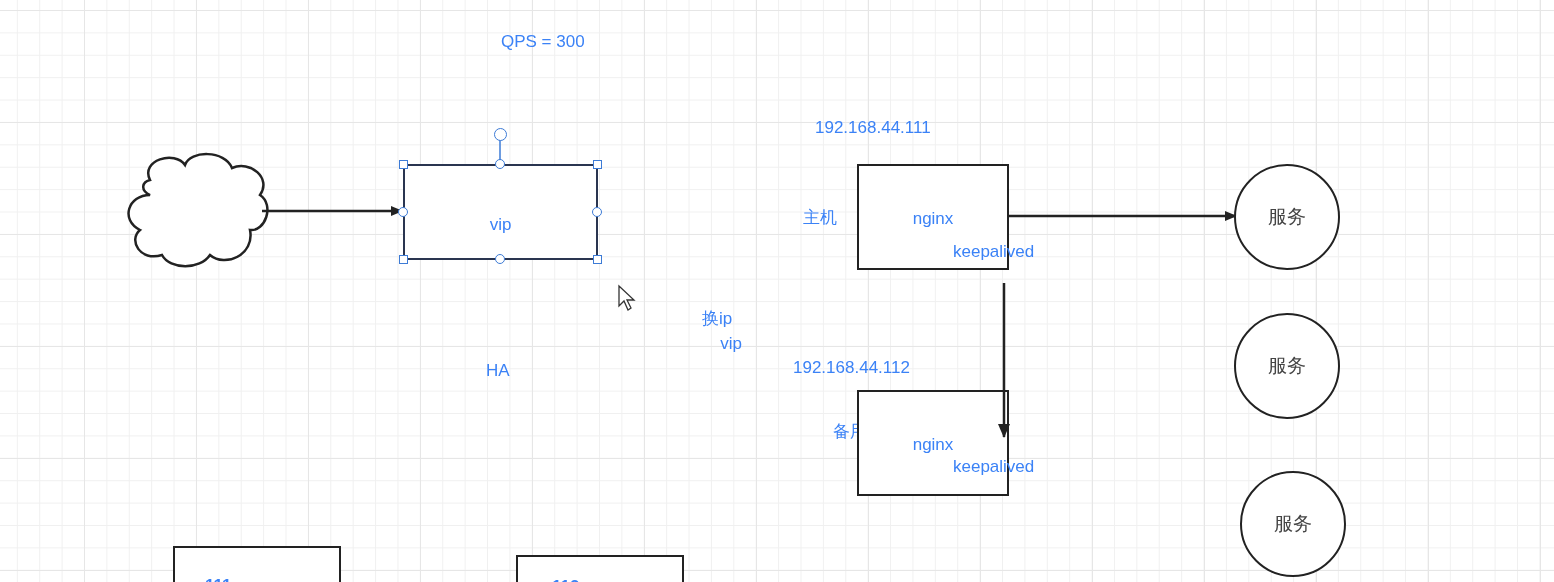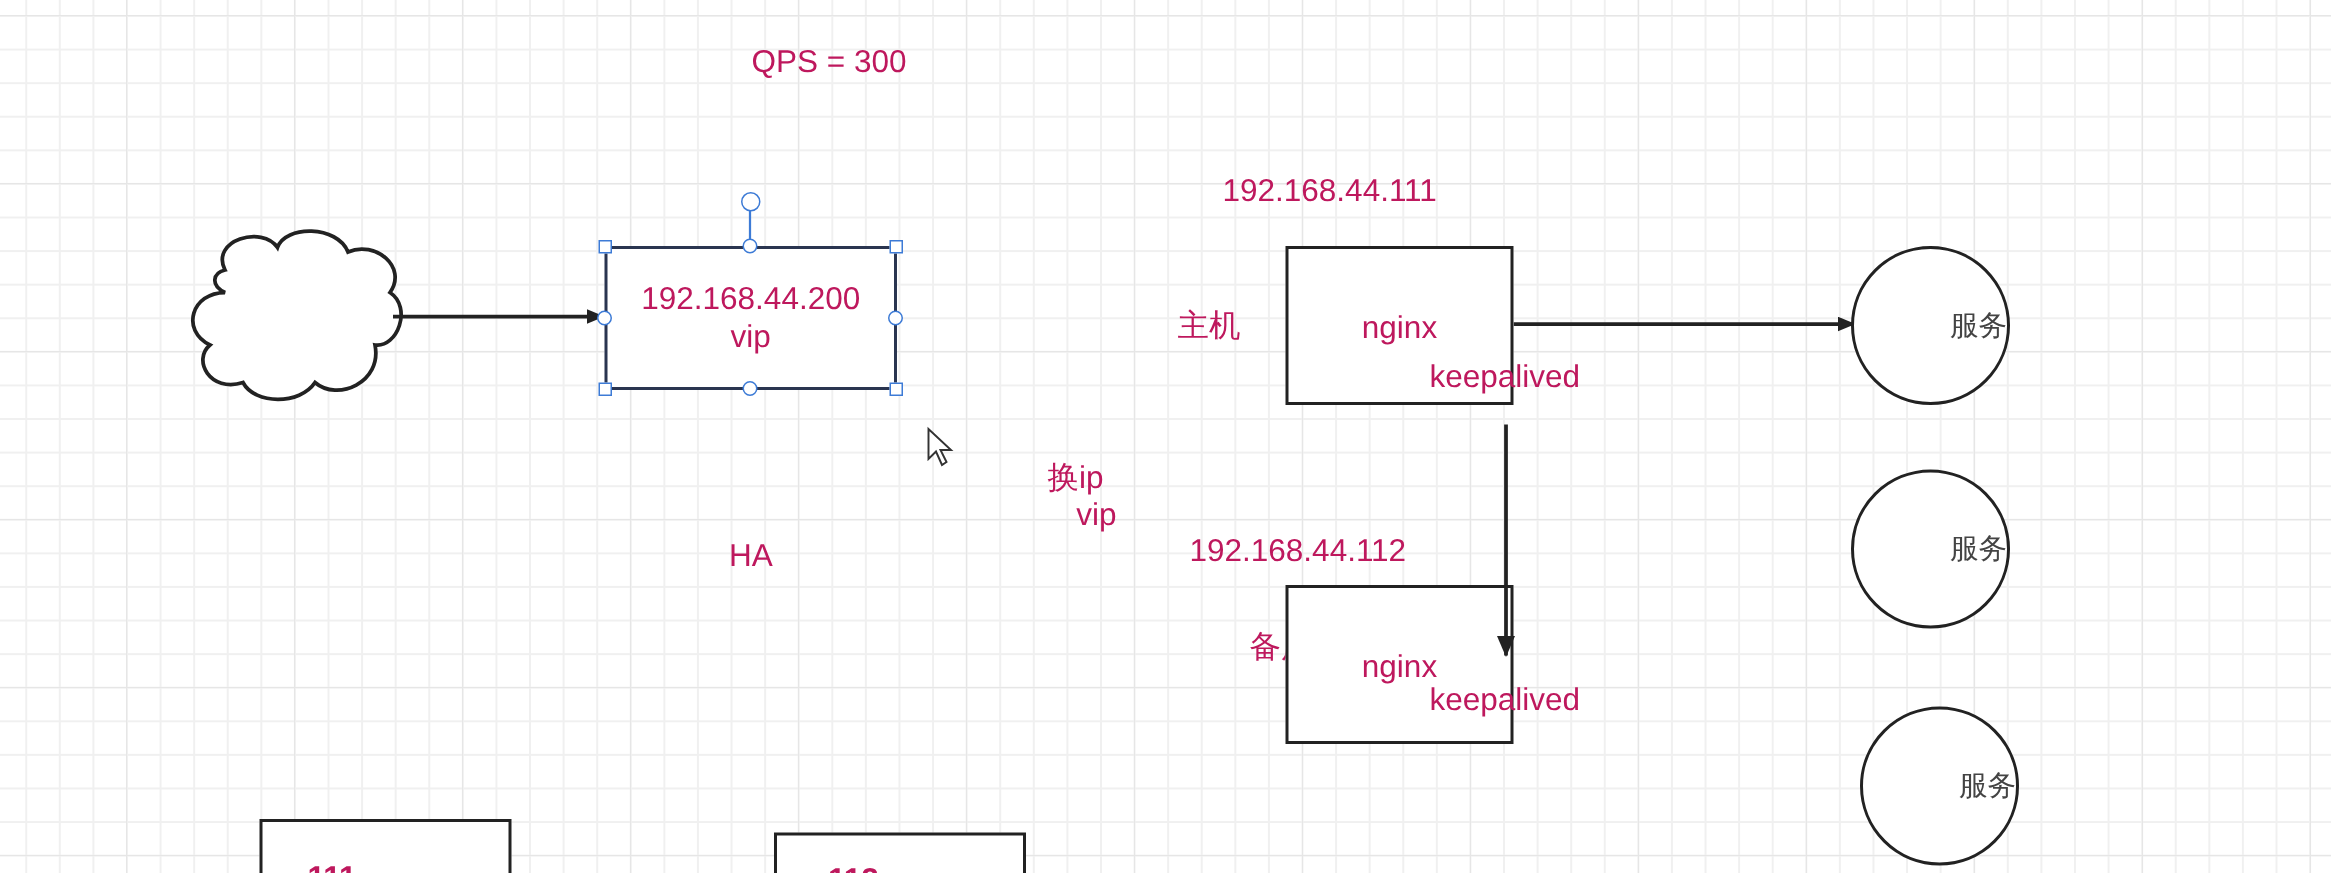--- a/index.html
+++ b/index.html
@@ -10,24 +10,24 @@
       linear-gradient(to right, #e6e6e6 1px, transparent 1px),
       linear-gradient(to bottom, #e6e6e6 1px, transparent 1px),
       linear-gradient(to right, #f0f0f0 1px, transparent 1px),
       linear-gradient(to bottom, #f0f0f0 1px, transparent 1px);
     background-size: 112px 112px, 112px 112px, 22.4px 22.4px, 22.4px 22.4px;
     background-position: 84px 10px, 84px 10px, 84px 10px, 84px 10px;
     font-family: "Liberation Sans", "DejaVu Sans", sans-serif;
     color: #333;
   }
   svg.canvas { position: absolute; left: 0; top: 0; }
-  .lbl { position: absolute; font-size: 21px; color: #be185d; white-space: nowrap; line-height: 24px; }
+  .lbl { position: absolute; font-size: 17px; color: #3b82f6; white-space: nowrap; line-height: 24px; }
   .lbl.center { text-align: center; }
   .box { position: absolute; border: 2.5px solid #222; background: #fff; border-radius: 0; box-sizing: border-box; }
-  .circle { position: absolute; border: 2.5px solid #222; background: #fff; border-radius: 50%; box-sizing: border-box; display: flex; align-items: center; justify-content: flex-end; font-size: 19px; color: #444; }
+  .circle { position: absolute; border: 2.5px solid #222; background: #fff; border-radius: 50%; box-sizing: border-box; display: flex; align-items: center; justify-content: center; font-size: 19px; color: #444; }
   .handle-sq { position: absolute; width: 9px; height: 9px; border: 1.5px solid #3d7bd6; background: #fff; box-sizing: border-box; }
   .handle-ci { position: absolute; width: 10px; height: 10px; border: 1.5px solid #3d7bd6; background: #fff; border-radius: 50%; box-sizing: border-box; }
 </style>
 </head>
 <body>
 
 <svg class="canvas" width="1554" height="582">
   <defs>
     <marker id="arr" markerWidth="12" markerHeight="10" refX="11" refY="5" orient="auto" markerUnits="userSpaceOnUse">
       <path d="M0,0 L12,5 L0,10 Z" fill="#222"></path>
@@ -39,21 +39,20 @@
   <line x1="262" y1="211" x2="402" y2="211" stroke="#222" stroke-width="2.5" marker-end="url(#arr)"></line>
 
   <line x1="500" y1="140" x2="500" y2="163" stroke="#3d7bd6" stroke-width="1.5"></line>
 
   <line x1="1009" y1="216" x2="1236" y2="216" stroke="#222" stroke-width="2.5" marker-end="url(#arr)"></line>
 </svg>
 
 <div class="lbl" style="left:501px;top:30px;">QPS = 300</div>
 
 <div class="box" style="left:403px;top:164px;width:195px;height:96px;border-radius:0;border-color:#2a3550;">
-  <div class="lbl center" style="left:0;right:0;top:22px;">192.168.44.200</div>
   <div class="lbl center" style="left:0;right:0;top:47px;">vip</div>
 </div>
 <div class="handle-ci" style="left:494px;top:128px;width:13px;height:13px;"></div>
 <div class="handle-sq" style="left:399px;top:160px;"></div>
 <div class="handle-sq" style="left:593px;top:160px;"></div>
 <div class="handle-sq" style="left:399px;top:255px;"></div>
 <div class="handle-sq" style="left:593px;top:255px;"></div>
 <div class="handle-ci" style="left:495px;top:159px;"></div>
 <div class="handle-ci" style="left:495px;top:254px;"></div>
 <div class="handle-ci" style="left:398px;top:207px;"></div>
@@ -61,21 +60,21 @@
 
 <svg style="position:absolute;left:617px;top:284px;" width="20" height="28">
   <path d="M2,2 L2,22 L7,17 L11,26 L14,24 L10,16 L17,16 Z" fill="#fff" stroke="#333" stroke-width="1.3"></path>
 </svg>
 
 <div class="lbl" style="left:486px;top:359px;">HA</div>
 <div class="lbl center" style="left:692px;top:307px;width:50px;">换ip</div>
 <div class="lbl center" style="left:706px;top:332px;width:50px;">vip</div>
 
 <div class="lbl" style="left:815px;top:116px;">192.168.44.111</div>
-<div class="lbl" style="left:785px;top:206px;">主机</div>
+<div class="lbl" style="left:803px;top:206px;">主机</div>
 <div class="box" style="left:857px;top:164px;width:152px;height:106px;">
   <div class="lbl center" style="left:0;right:0;top:41px;">nginx</div>
 </div>
 <div class="lbl" style="left:953px;top:240px;">keepalived</div>
 
 <div class="lbl" style="left:793px;top:356px;">192.168.44.112</div>
 <div class="lbl" style="left:797px;top:420px;margin-left:36px;">备用</div>
 <div class="box" style="left:857px;top:390px;width:152px;height:106px;">
   <div class="lbl center" style="left:0;right:0;top:41px;">nginx</div>
 </div>

